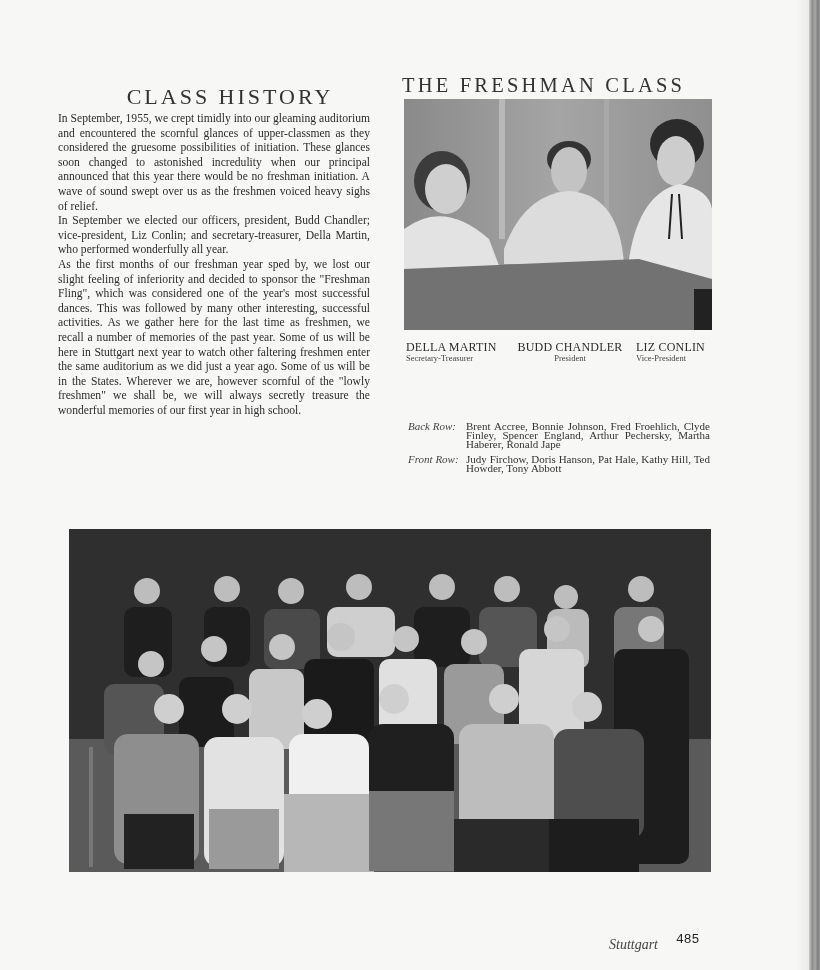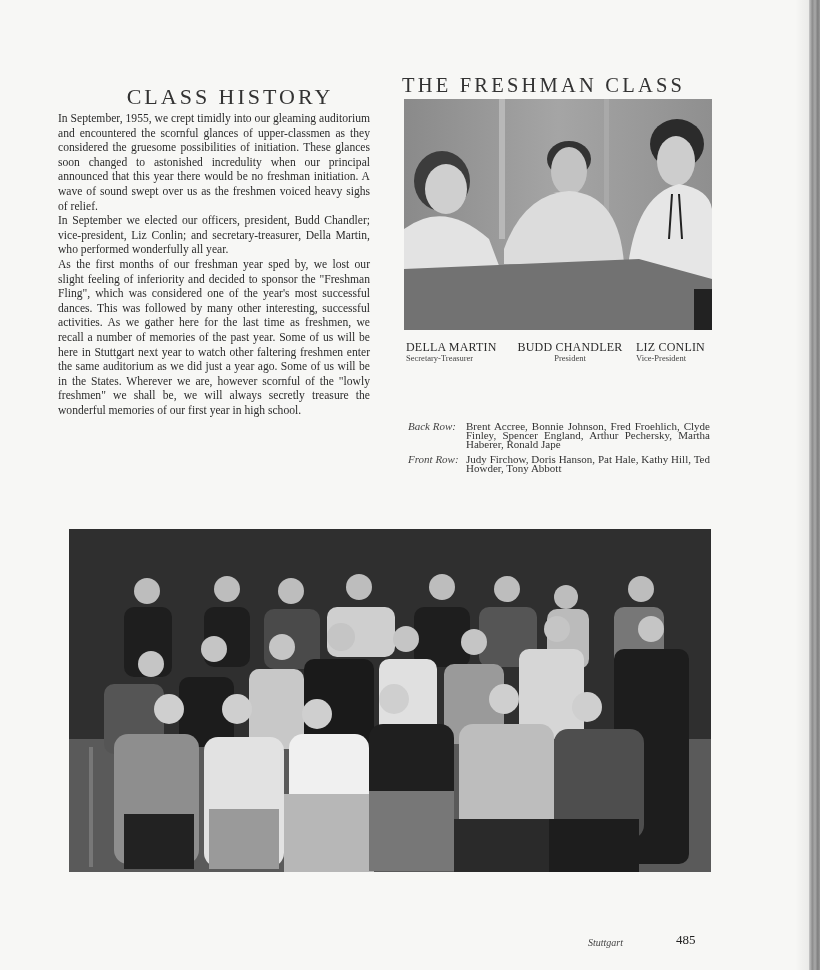--- a/index.html
+++ b/index.html
@@ -48,24 +48,24 @@
   .officer-2 { left: 514px; width: 112px; }
   .officer-3 { left: 636px; width: 74px; text-align: left; }
   .rows {
     position: absolute; left: 408px; top: 422px; width: 302px;
     font-size: 11px; line-height: 9.2px; color: #333;
   }
   .row-entry { display: flex; margin-bottom: 5px; }
   .row-label { font-style: italic; width: 58px; flex: none; color: #444; }
   .row-names { flex: 1; text-align: justify; }
   .footer-school {
-    position: absolute; left: 588px; top: 937px; font-size: 10px; font-style: italic; color: #444;
+    position: absolute; left: 609px; top: 937px; font-size: 14px; font-style: italic; color: #444;
   }
   .footer-page {
-    position: absolute; left: 676px; top: 932px; font-size: 13px; color: #222;
+    position: absolute; left: 676px; top: 932px; font-size: 13px; color: #222; font-family: Liberation Mono, monospace;
   }
   svg { display: block; }
 </style>
 </head>
 <body>
 
 <div class="page-shade"></div>
 <div class="page-edge"></div>
 
 <div class="history-title">CLASS HISTORY</div>

